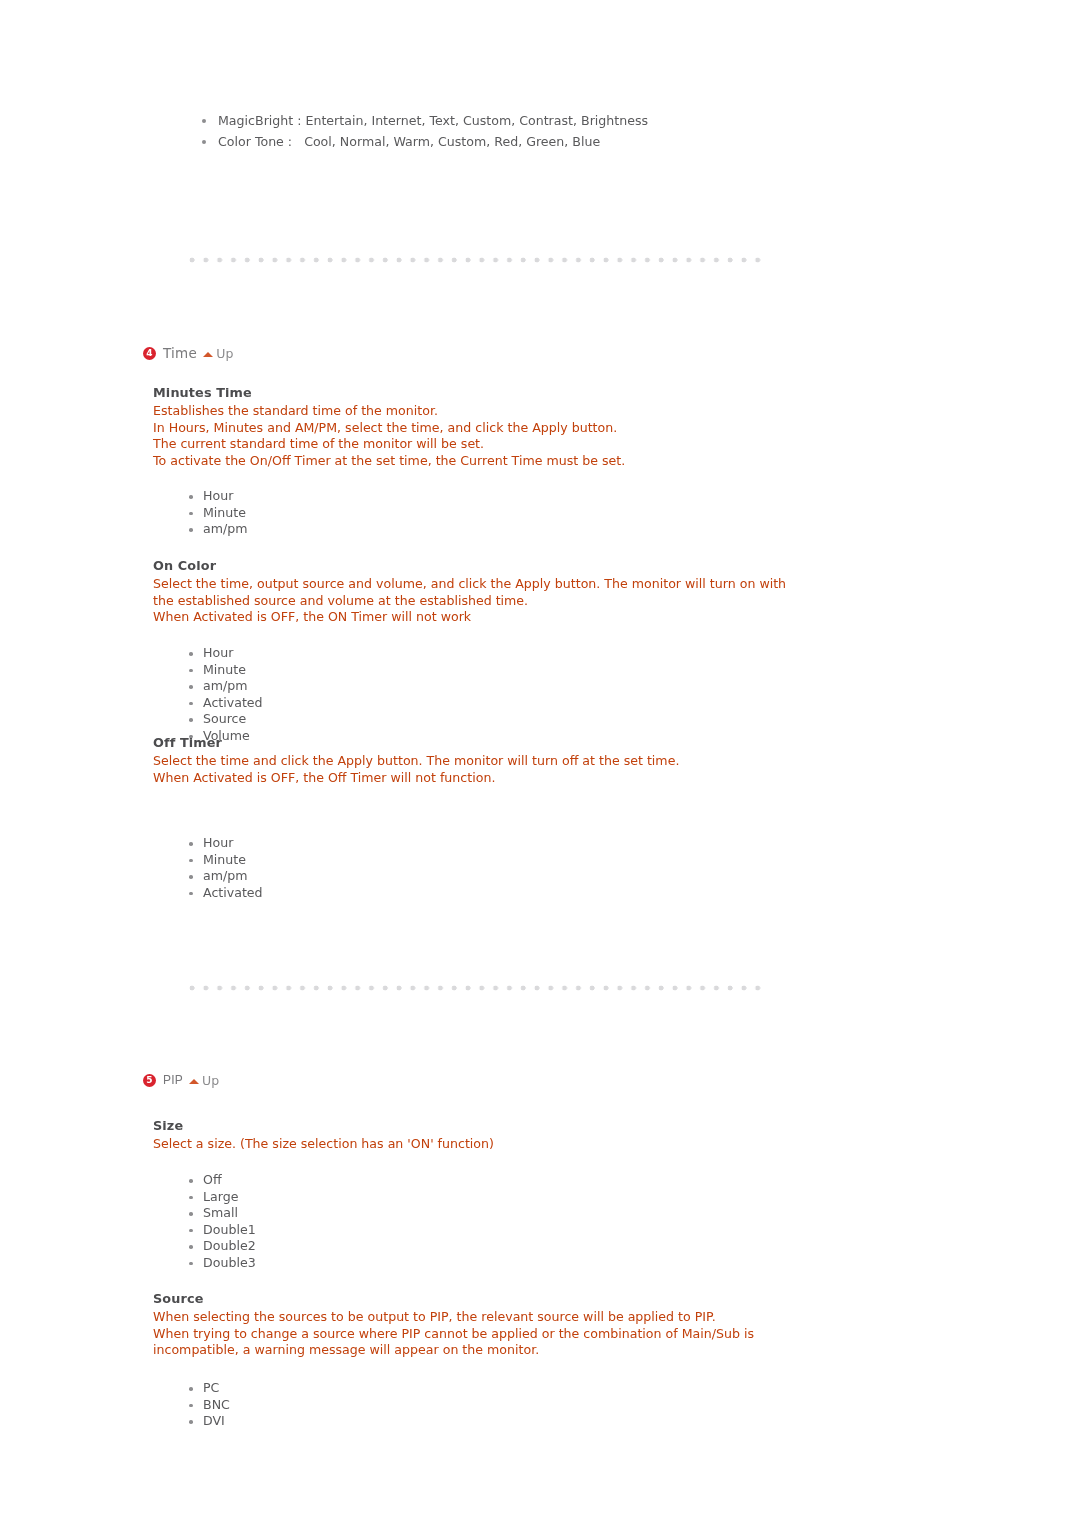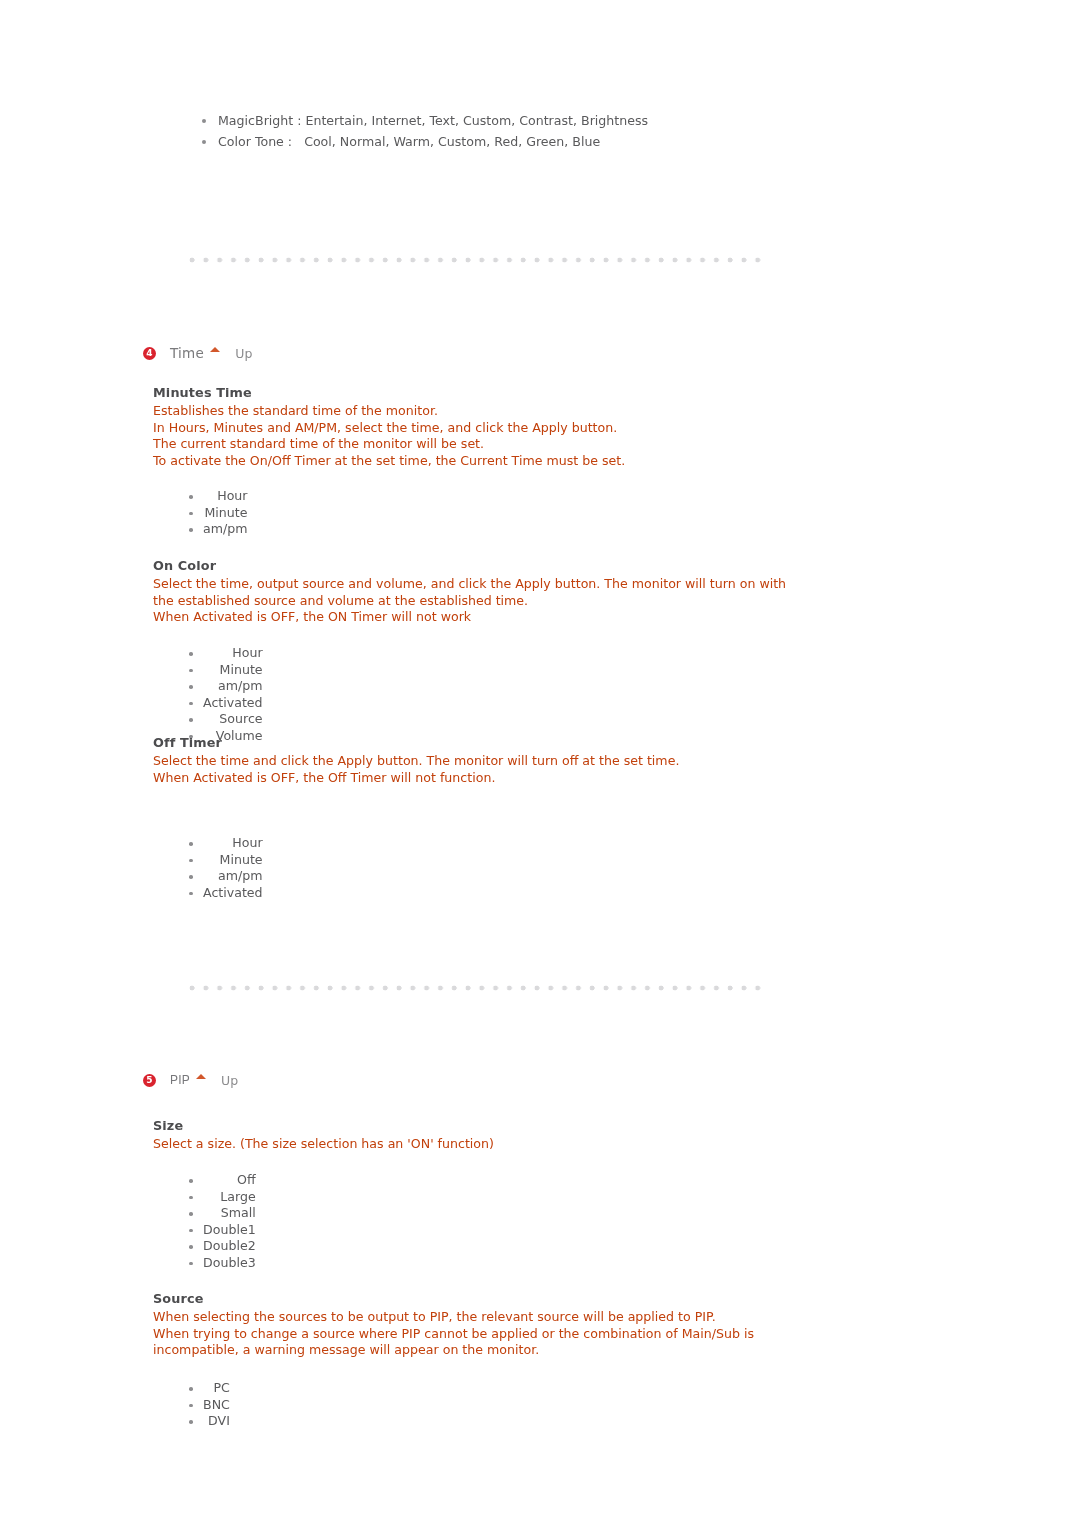--- a/index.html
+++ b/index.html
@@ -87,35 +87,35 @@
     background: #d9232e;
     color: #ffffff;
     font-size: 9px;
     font-weight: bold;
     line-height: 13px;
     text-align: center;
     display: inline-block;
     font-family: "DejaVu Sans", "Liberation Sans", sans-serif;
   }
   .sec-title {
-    margin-left: 14px;
+    margin-left: 7px;
     font-size: 13.5px;
     color: #7a7a7c;
     letter-spacing: 0.02em;
   }
   .sec-title.mono {
     font-family: Liberation Sans, sans-serif;
     font-size: 12px;
     color: #77777a;
   }
   .up-link {
     margin-left: 6px;
     display: inline-flex;
-    align-items: flex-start;
-    gap: 15px;
+    align-items: center;
+    gap: 3px;
     text-decoration: none;
   }
   .up-arrow {
     width: 0;
     height: 0;
     border-left: 5px solid transparent;
     border-right: 5px solid transparent;
     border-bottom: 5px solid #d2572b;
     display: inline-block;
     position: relative;
@@ -139,21 +139,20 @@
     font-size: 12.6px;
     line-height: 16.6px;
     color: #c2410c;
   }
   .bullets {
     margin: 0;
     padding: 0;
     list-style: none;
     position: absolute;
     left: 181px;
-    text-align: right;
   }
   .bullets li {
     position: relative;
     padding-left: 22px;
     font-size: 12.6px;
     line-height: 16.5px;
     color: #5a5a5c;
   }
   .bullets li::before {
     content: "";

